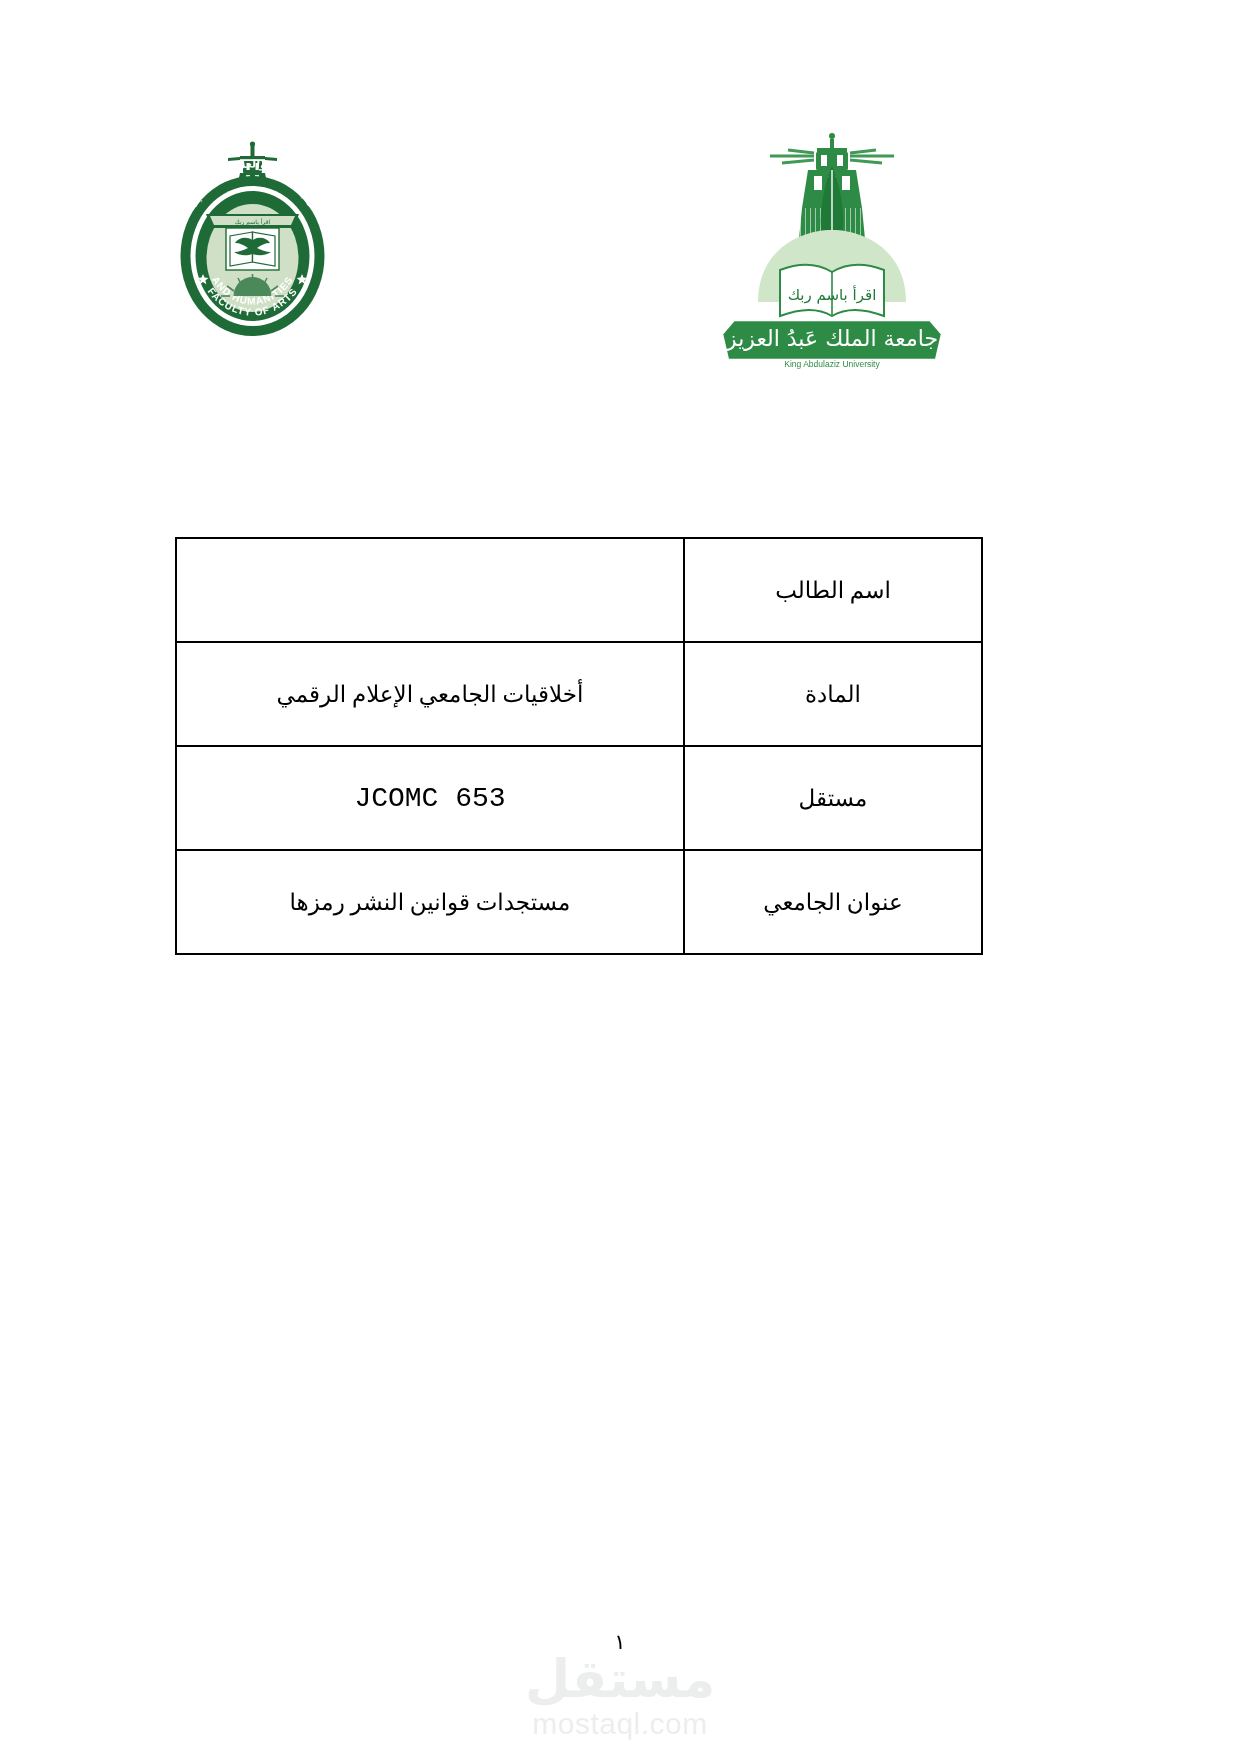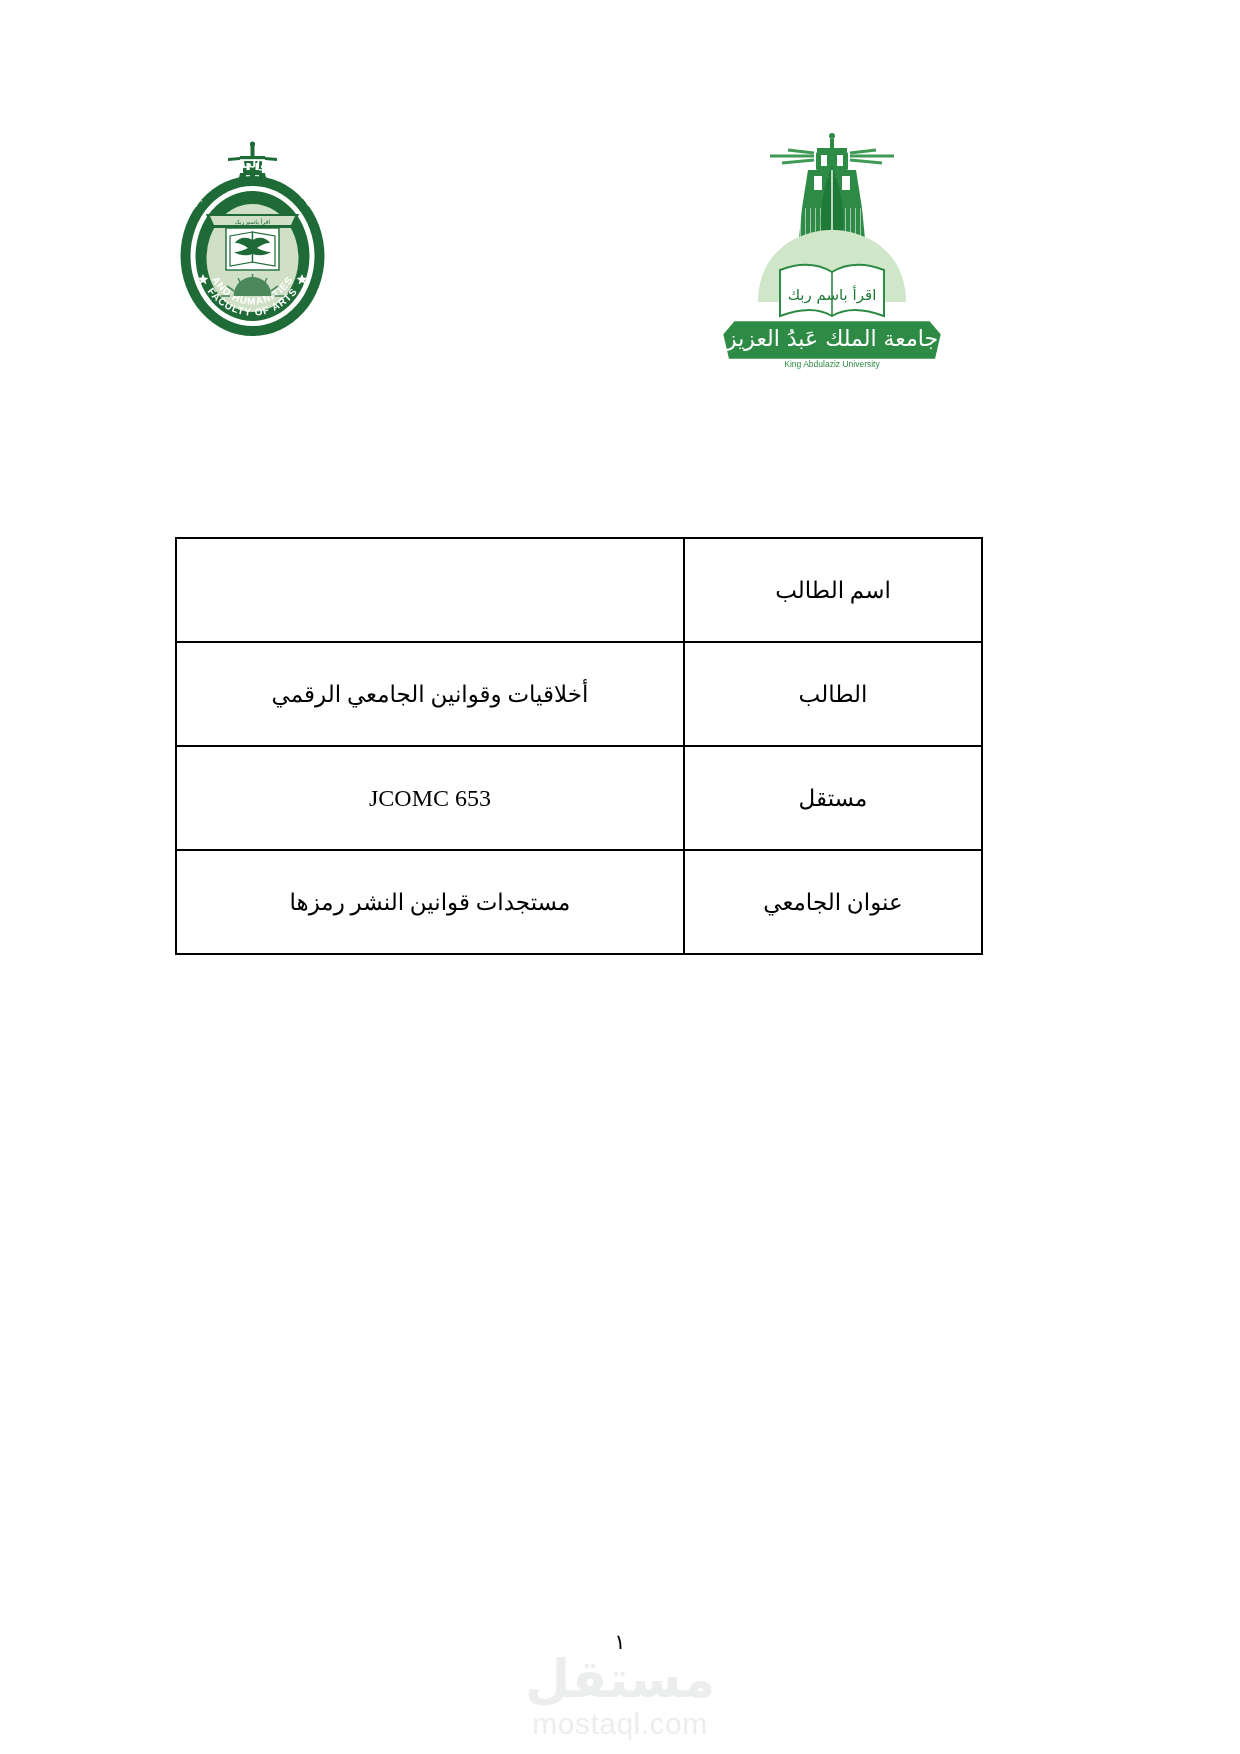--- a/index.html
+++ b/index.html
@@ -61,22 +61,22 @@
     padding: 4px 10px;
     font-family: "Liberation Serif", "DejaVu Serif", serif;
   }
   .info-table td.label-cell {
     width: 276px;
   }
   .info-table td.value-cell {
     width: 486px;
   }
   .info-table td.value-cell.latin {
-    font-family: Liberation Serif, serif;
-    font-size: 24px;
+    font-family: Liberation Mono, monospace;
+    font-size: 28px;
     direction: ltr;
   }
   .info-table td.value-cell:empty {
     
   }
 
   
   .page-number {
     position: absolute;
     left: 0;
@@ -264,22 +264,22 @@
     </div>
   </div>
 
   <table class="info-table">
     <tbody>
       <tr>
         <td class="label-cell">اسم الطالب</td>
         <td class="value-cell"></td>
       </tr>
       <tr>
-        <td class="label-cell">الطالب</td>
-        <td class="value-cell">أخلاقيات وقوانين الجامعي الرقمي</td>
+        <td class="label-cell">المادة</td>
+        <td class="value-cell">أخلاقيات الجامعي الإعلام الرقمي</td>
       </tr>
       <tr>
         <td class="label-cell">مستقل</td>
         <td class="value-cell latin">JCOMC 653</td>
       </tr>
       <tr>
         <td class="label-cell">عنوان الجامعي</td>
         <td class="value-cell">مستجدات قوانين النشر رمزها</td>
       </tr>
     </tbody>

